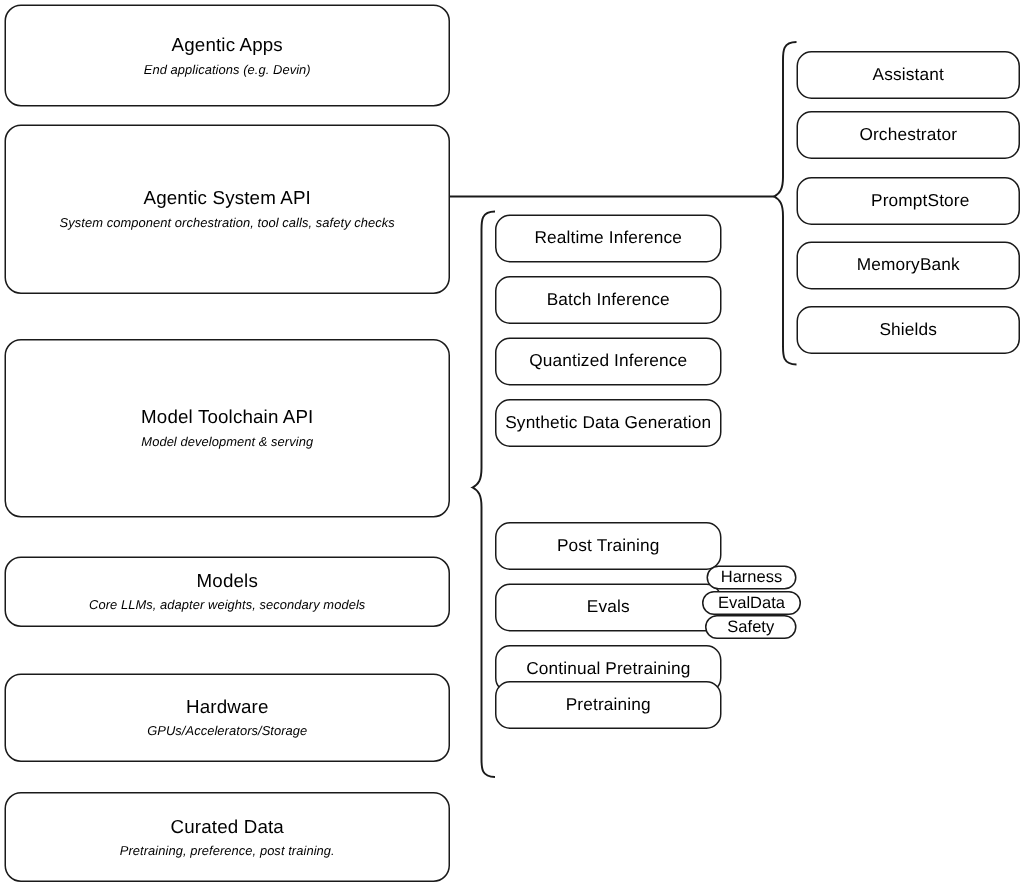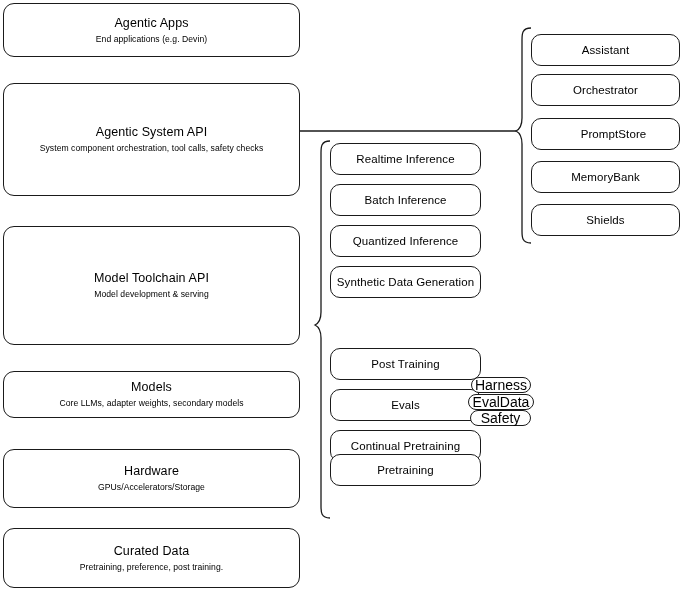--- a/index.html
+++ b/index.html
@@ -28,20 +28,21 @@
     line-height:15px;
     color:#000;
     letter-spacing:.1px;
   }
   .box .sub{
     font-size:8.6px;
     line-height:11px;
     color:#000;
     margin-top:3px;
     letter-spacing:.05px;
+    font-style:italic;
   }
 
   
   .layer{left:3px;width:297px;}
 
   
   .mid{left:330px;width:151px;height:32px;border-radius:10px;}
   .mid .ttl{font-size:11.5px;line-height:14px;}
 
   
@@ -49,21 +50,21 @@
   .rgt .ttl{font-size:11.5px;line-height:14px;}
 
   
   .pill{
     position:absolute;
     box-sizing:border-box;
     border:1.3px solid #1a1a1a;
     border-radius:999px;
     background:#ffffff;
     display:flex;align-items:center;justify-content:center;
-    font-size:14px;
+    font-size:11px;
     line-height:13px;
     height:16px;
     z-index:6;
   }
 
   
   #wires{position:absolute;left:0;top:0;width:682px;height:591px;
          pointer-events:none;z-index:2;}
   #wires path,#wires line{fill:none;stroke:#1a1a1a;stroke-width:1.3px;}
 </style>
@@ -86,21 +87,21 @@
 
     <path d="M330 141
              C 321 141 321 147 321 153
              L 321 312
              C 321 320 319 323 315 325
              C 319 327 321 330 321 338
              L 321 506
              C 321 512 321 518 330 518"></path>
   </svg>
 
-  <div class="box layer" style="top:3px;height:54px;">
+  <div class="box layer" style="top:3px;height:68px;">
     <div class="ttl">Agentic Apps</div>
     <div class="sub">End applications (e.g. Devin)</div>
   </div>
 
   <div class="box layer" style="top:83px;height:113px;">
     <div class="ttl">Agentic System API</div>
     <div class="sub">System component orchestration, tool calls, safety checks</div>
   </div>
 
   <div class="box layer" style="top:226px;height:119px;">

